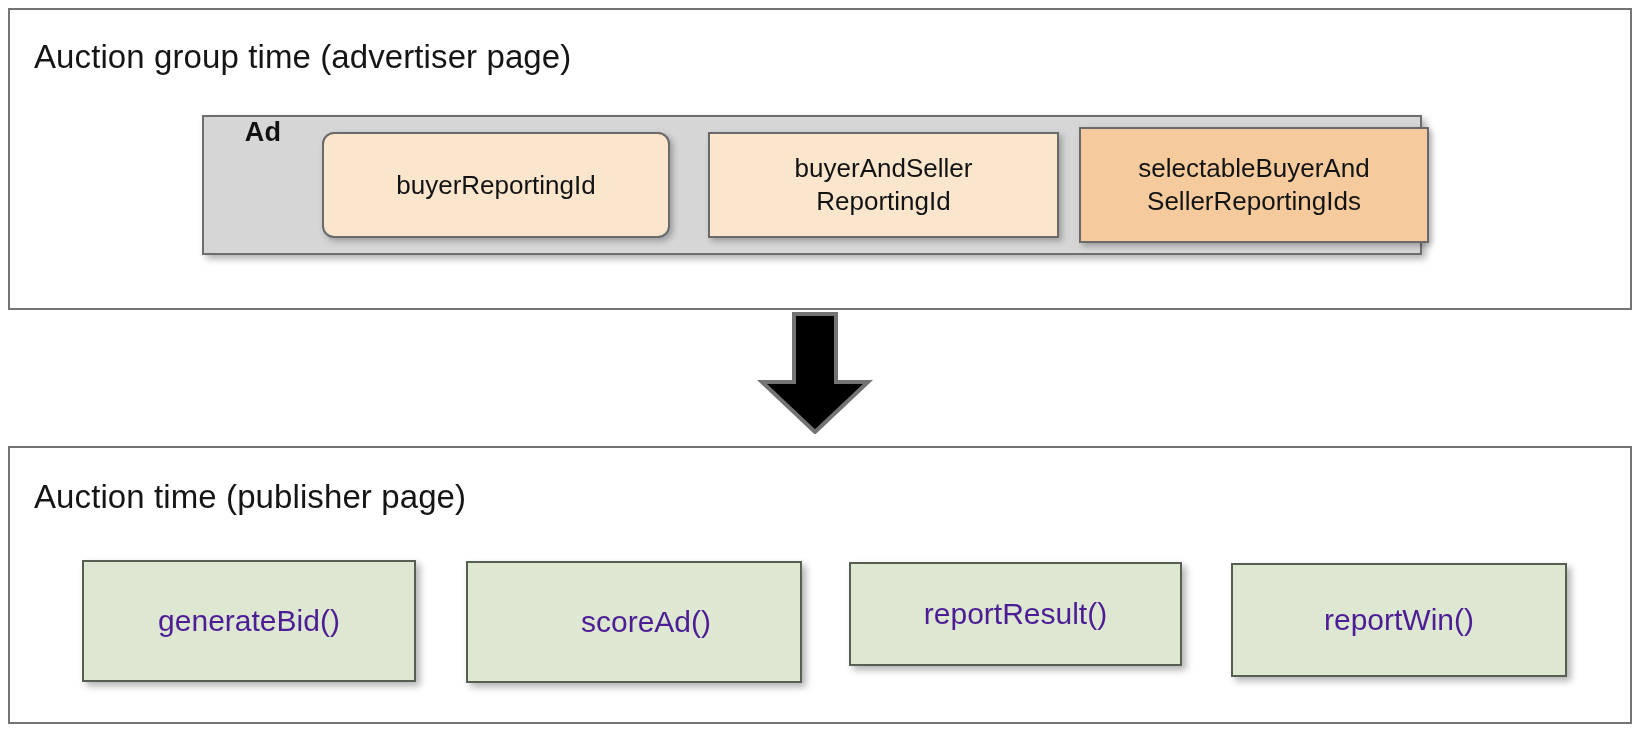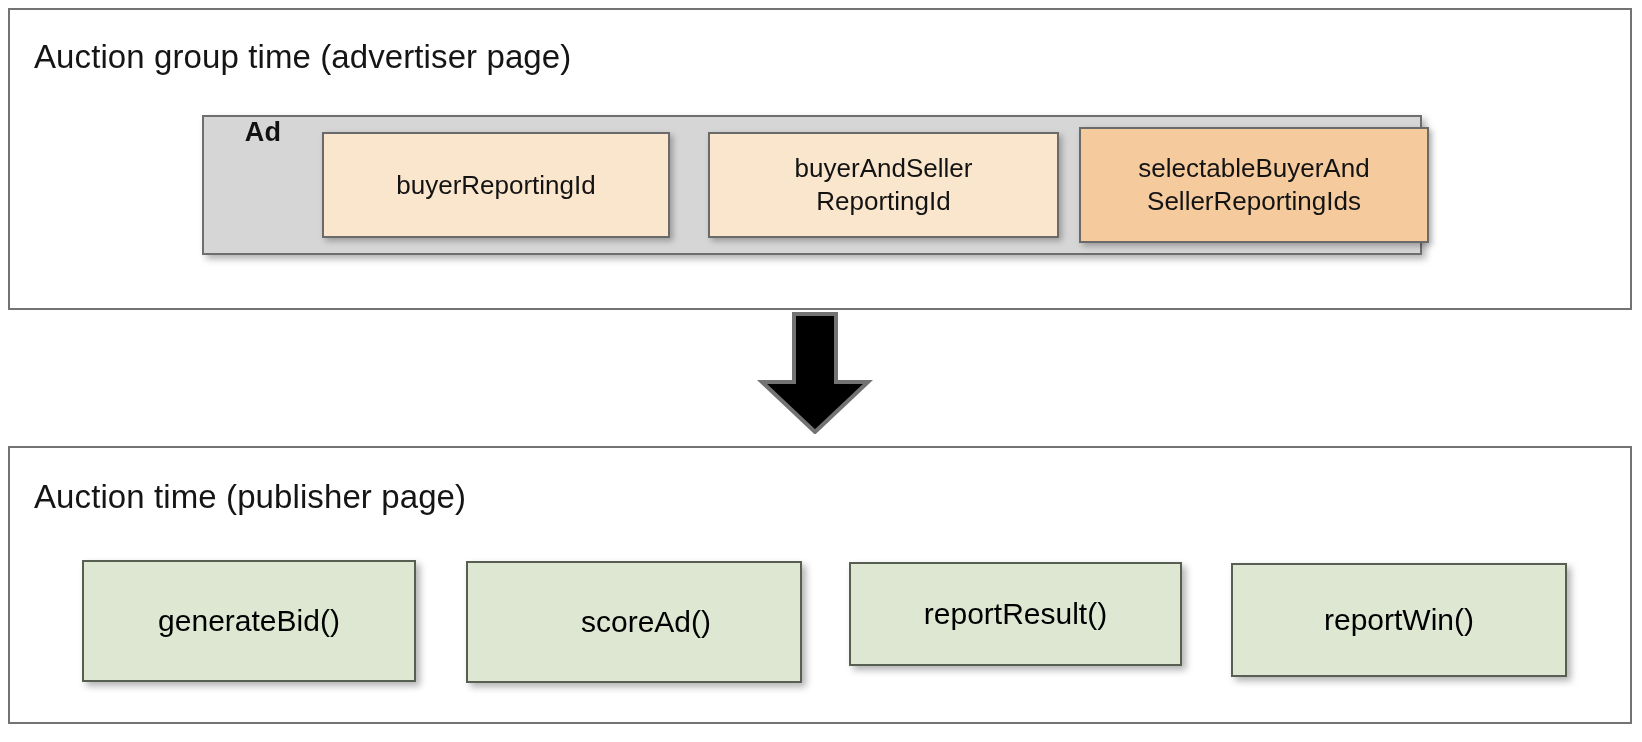--- a/index.html
+++ b/index.html
@@ -98,20 +98,21 @@
     font-size: 26px;
     line-height: 33px;
     color: #131313;
     background: #fae5cd;
     box-shadow: 3px 3px 6px rgba(0,0,0,0.28);
   }
   #box-buyer-reporting-id {
     width: 348px;
     height: 106px;
     margin-right: 22px;
+    border-radius: 12px;
   }
   #box-buyer-and-seller-reporting-id {
     width: 351px;
     height: 106px;
     margin-right: 20px;
     margin-left: 16px;
   }
   #box-selectable-buyer-and-seller-reporting-ids {
     width: 350px;
     height: 116px;
@@ -130,21 +131,21 @@
   
   .fn-box {
     position: absolute;
     background: #dde7d2;
     border: 2px solid #575f53;
     box-sizing: border-box;
     display: flex;
     align-items: center;
     justify-content: center;
     font-size: 30px;
-    color: #000000;
+    color: #4c1d95;
     box-shadow: 4px 4px 7px rgba(0,0,0,0.30);
     white-space: nowrap;
   }
   #fn-box-0 { left: 82px;   top: 560px; width: 334px; height: 122px; }
   #fn-box-1 { left: 466px;  top: 561px; width: 336px; height: 122px; padding-left: 24px; }
   #fn-box-2 { left: 849px;  top: 562px; width: 333px; height: 104px; }
   #fn-box-3 { left: 1231px; top: 563px; width: 336px; height: 114px; }
 </style>
 </head>
 <body>

